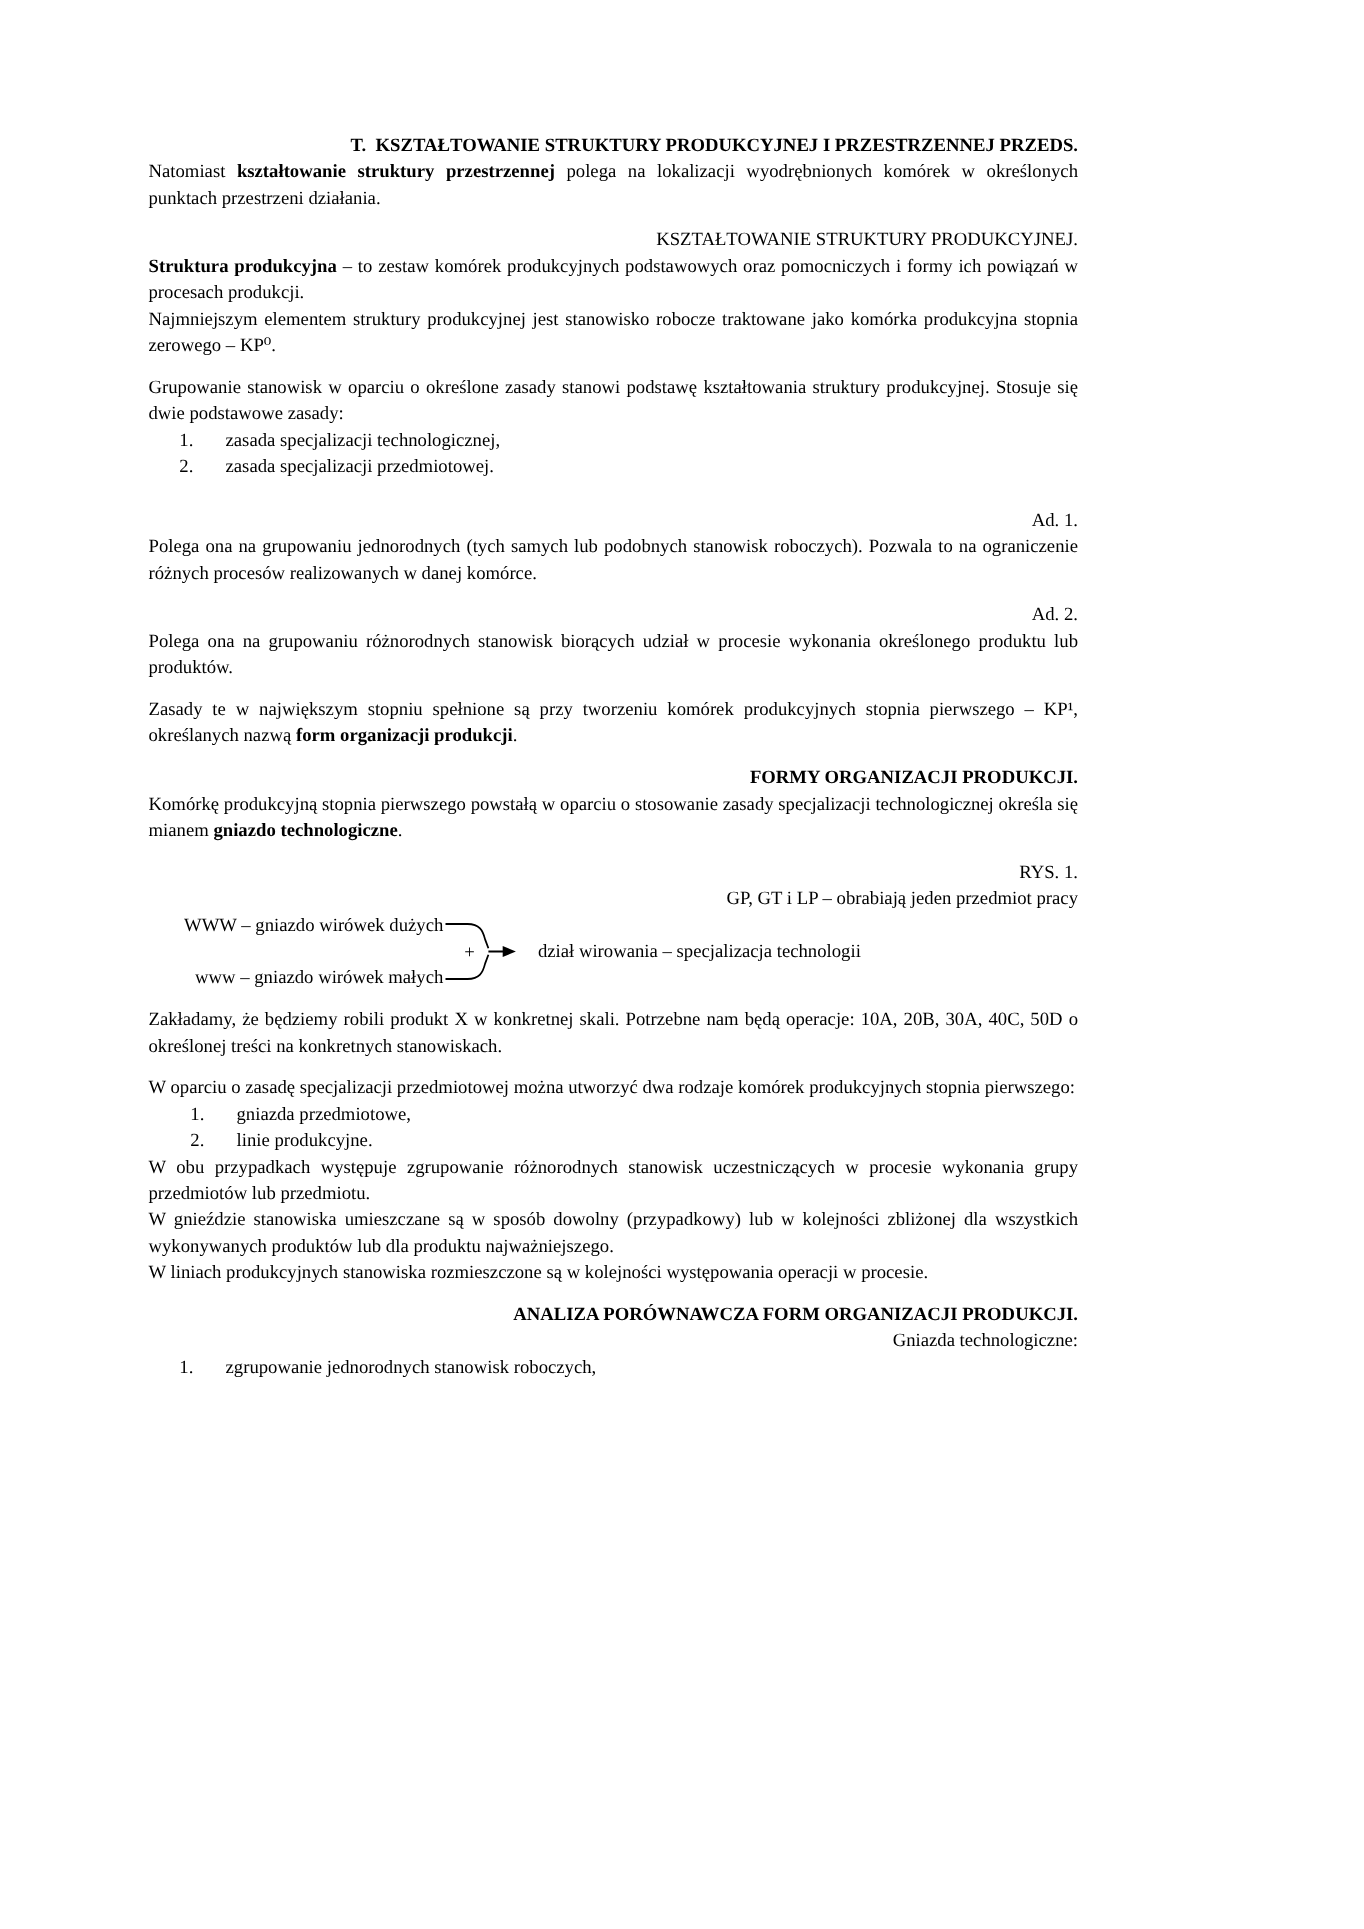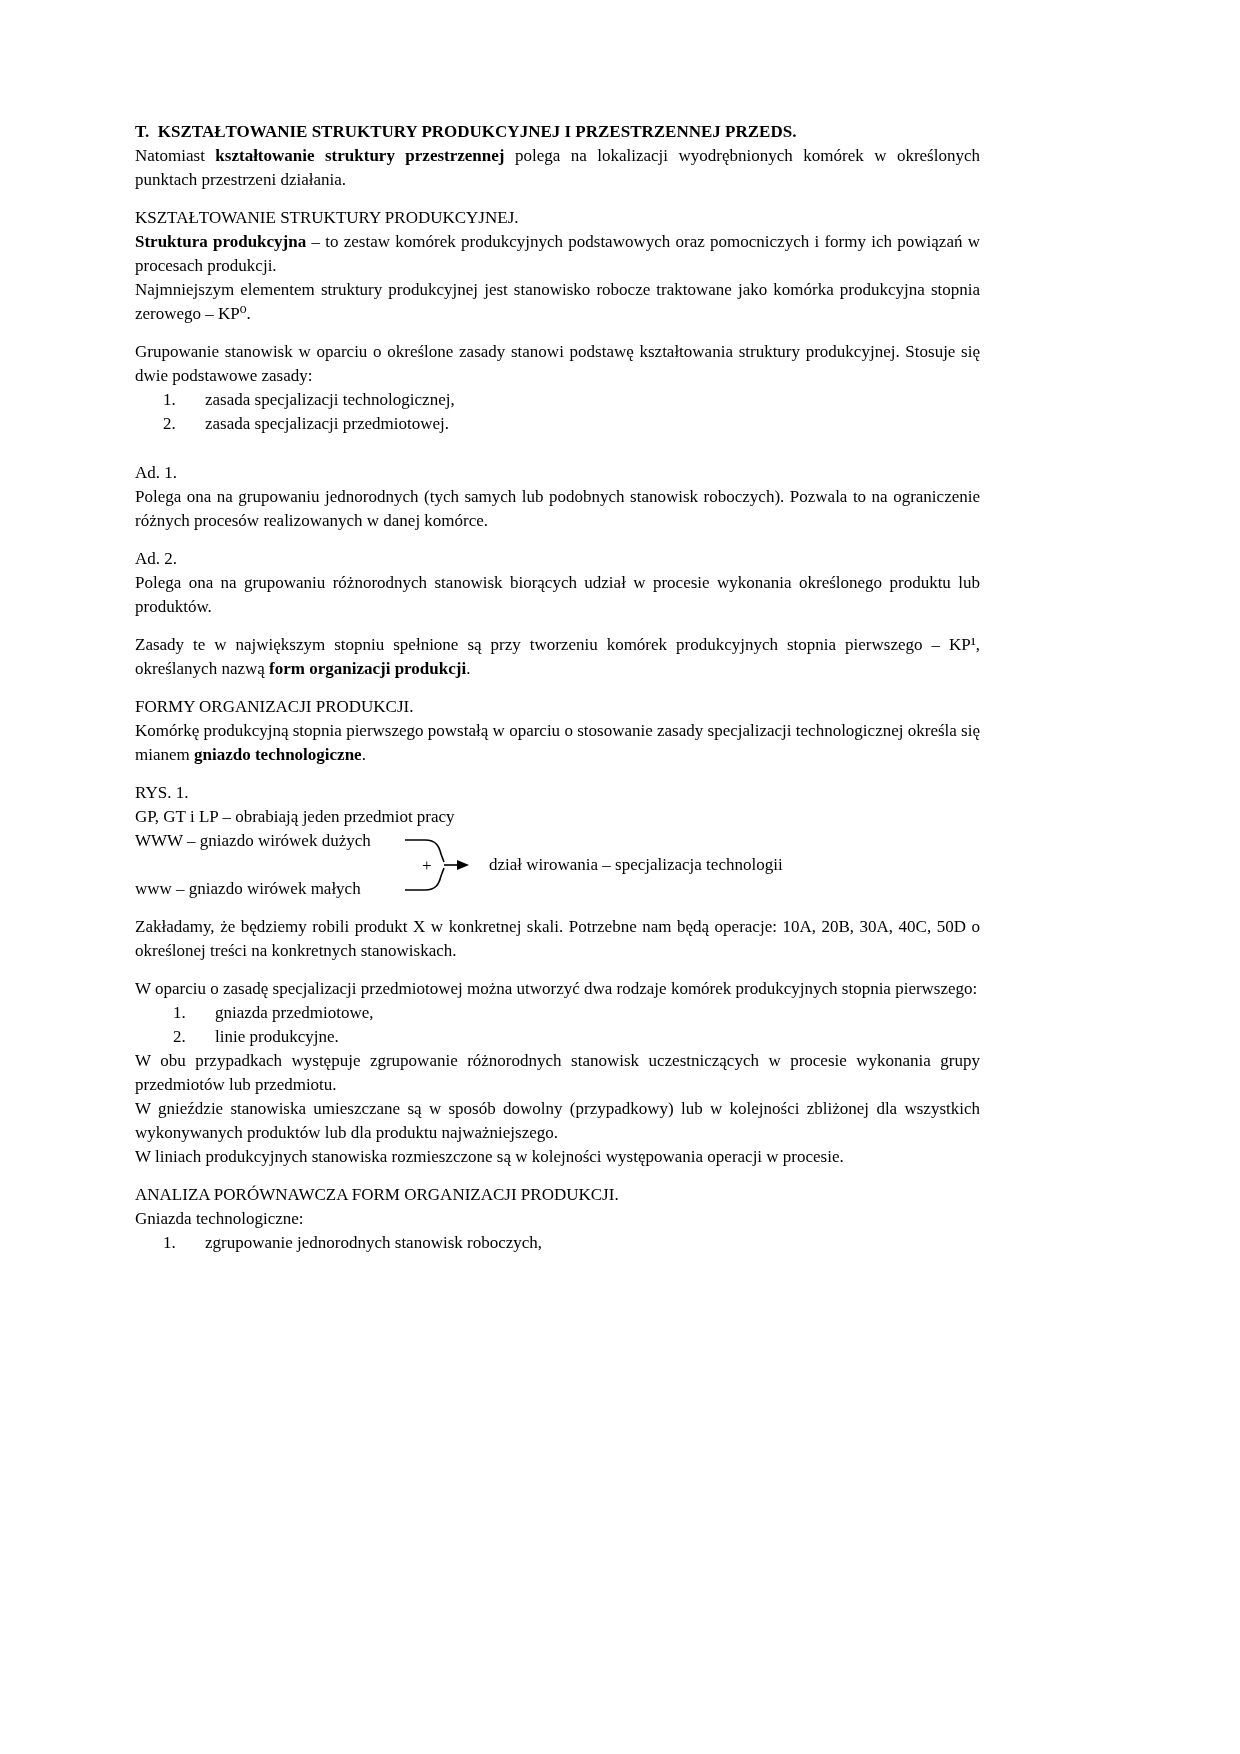--- a/index.html
+++ b/index.html
@@ -7,32 +7,32 @@
     width: 1240px;
     height: 1754px;
     background: #ffffff;
     color: #000000;
     font-family: "Liberation Serif", "DejaVu Serif", serif;
     font-size: 17px;
     overflow: hidden;
   }
   .page { padding: 120px 260px 0 135px; }
   .para { margin: 0; line-height: 24px; text-align: justify; }
-  .left { text-align: left; }
+  .left { text-align: right; }
   .title { font-weight: bold; white-space: pre-wrap; }
-  .bold { font-weight: normal; }
+  .bold { font-weight: bold; }
   .sp1 { margin-top: 14px; }
   .sp2 { margin-top: 25px; }
   .sp3 { margin-top: 19px; }
   .li { display: flex; line-height: 24px; }
   .li .num { margin-left: 28px; width: 42px; flex: none; }
   .li.li2 .num { margin-left: 38px; }
   .rys { display: flex; height: 72px; }
   .rys-left { width: 268px; flex: none; display: flex; flex-direction: column; justify-content: space-between; }
-  .rys-left .para { text-align: left; }
+  .rys-left .para { text-align: right; }
   .bracket { flex: none; display: block; }
   .rys-dzial { align-self: center; margin: 0 0 0 12px; line-height: 24px; }
 </style>
 </head>
 <body>
 
 <div class="page">
 
   <p class="para left title">T.  KSZTAŁTOWANIE STRUKTURY PRODUKCYJNEJ I PRZESTRZENNEJ PRZEDS.</p>
 

